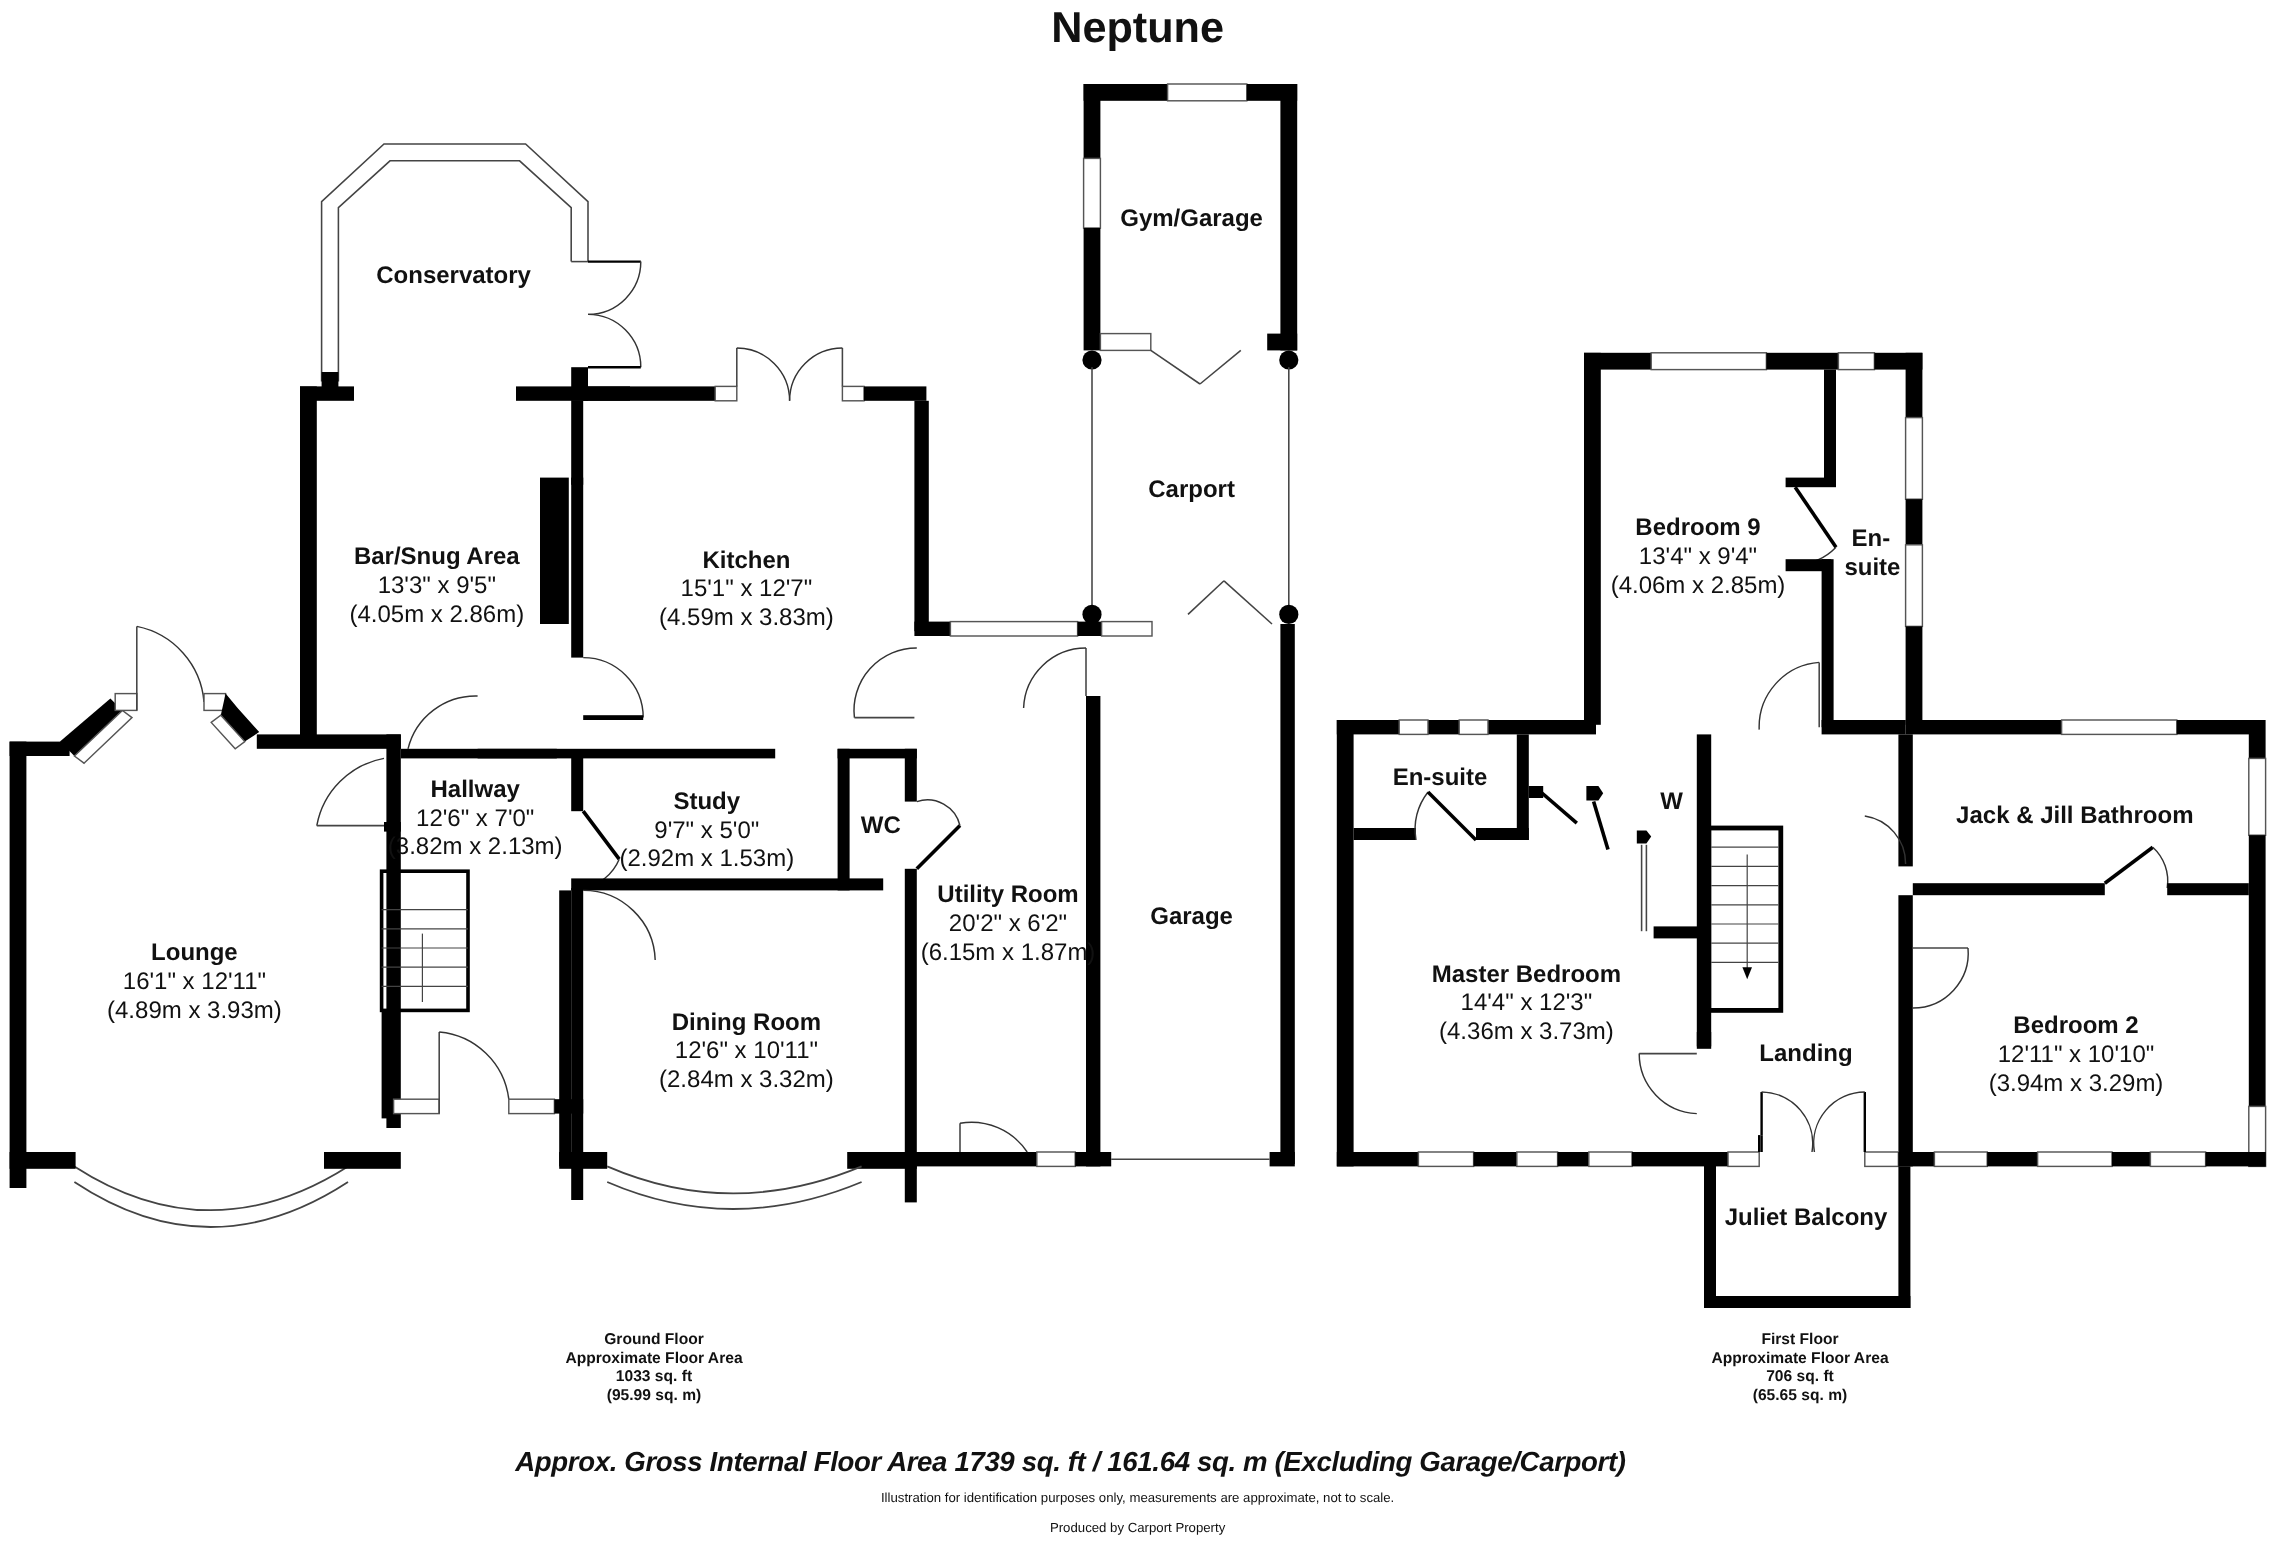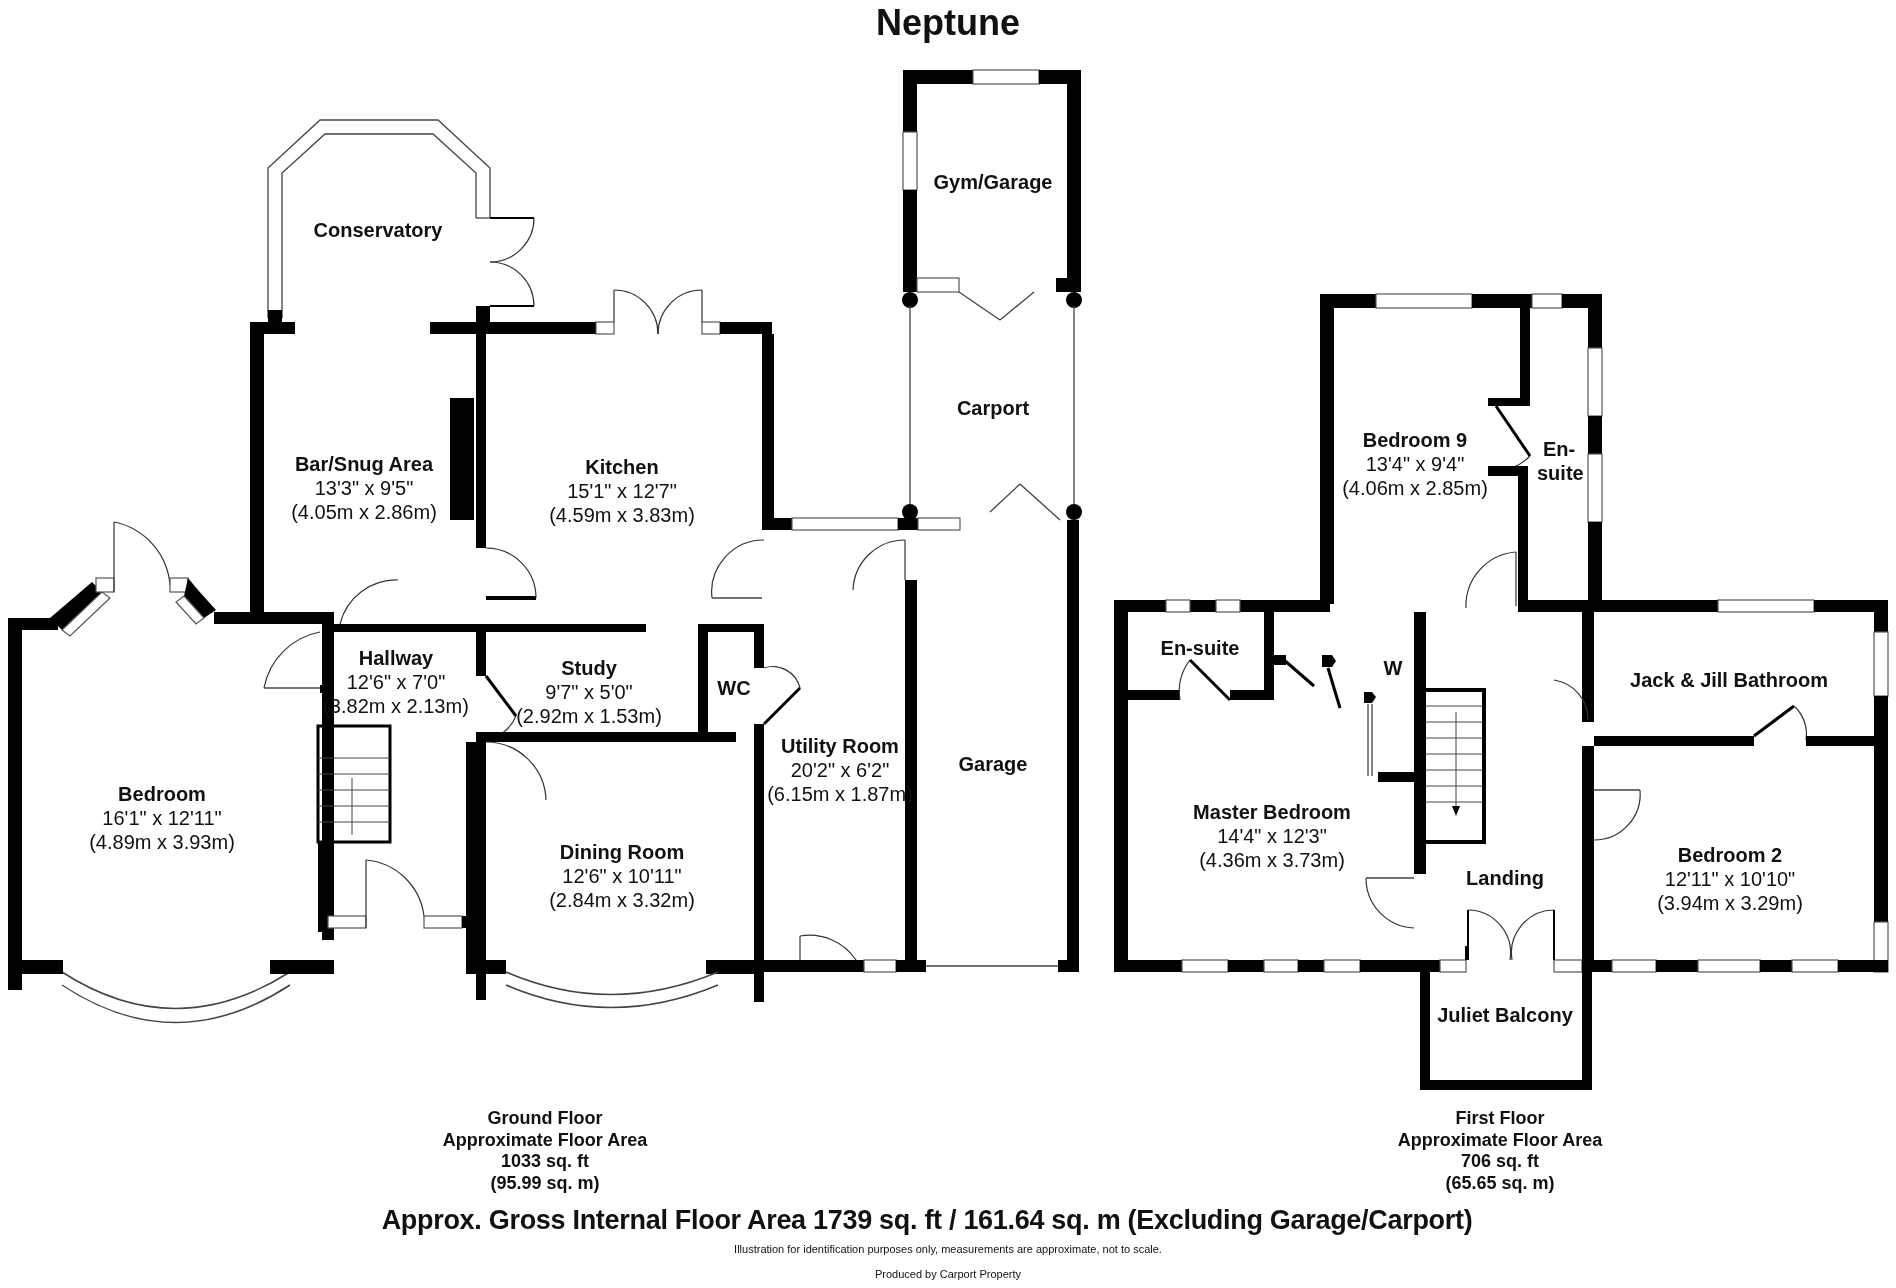--- a/index.html
+++ b/index.html
@@ -7,22 +7,22 @@
   #plan{position:absolute;left:0;top:0;width:1896px;height:1288px;}
   .wall{fill:#000;}
   .win{fill:#fff;stroke:#555;stroke-width:1.2;}
   .thin{fill:none;stroke:#444;stroke-width:1.3;}
   .door{fill:none;stroke:#000;stroke-width:3;}
   .arc{fill:none;stroke:#333;stroke-width:1.2;}
   .lbl{position:absolute;text-align:center;transform:translateX(-50%);line-height:1.2;font-size:20px;white-space:nowrap;}
   .lbl .n{font-weight:bold;display:block;}
   .lbl .d{display:block;}
   .title{position:absolute;left:948px;top:2px;transform:translateX(-50%);font-weight:bold;font-size:36px;}
-  .floor-sum{position:absolute;transform:translateX(-50%);text-align:center;font-weight:bold;font-size:18px;line-height:1.2;}
-  .gross{position:absolute;left:927px;top:1205px;transform:translateX(-50%);font-weight:bold;font-size:27px;white-space:nowrap;letter-spacing:-0.3px;}
+  .floor-sum{position:absolute;transform:translateX(-50%);text-align:center;font-weight:bold;font-size:13px;line-height:1.2;}
+  .gross{position:absolute;left:892px;top:1205px;transform:translateX(-50%);font-weight:bold;font-size:23px;white-space:nowrap;letter-spacing:-0.3px;font-style:italic;}
   .note{position:absolute;left:948px;transform:translateX(-50%);font-size:11px;white-space:nowrap;}
 </style>
 </head>
 <body>
 
 <div class="title">Neptune</div>
 
 <svg id="plan" viewBox="0 0 1896 1288" xmlns="http://www.w3.org/2000/svg">
 
   <g>
@@ -305,21 +305,21 @@
 </div>
 <div class="lbl" style="left:589px;top:656px;">
   <span class="n">Study</span>
   <span class="d">9'7" x 5'0"</span>
   <span class="d">(2.92m x 1.53m)</span>
 </div>
 <div class="lbl" style="left:734px;top:676px;">
   <span class="n">WC</span>
 </div>
 <div class="lbl" style="left:162px;top:782px;">
-  <span class="n">Bedroom</span>
+  <span class="n">Lounge</span>
   <span class="d">16'1" x 12'11"</span>
   <span class="d">(4.89m x 3.93m)</span>
 </div>
 <div class="lbl" style="left:840px;top:734px;">
   <span class="n">Utility Room</span>
   <span class="d">20'2" x 6'2"</span>
   <span class="d">(6.15m x 1.87m)</span>
 </div>
 <div class="lbl" style="left:993px;top:752px;">
   <span class="n">Garage</span>

